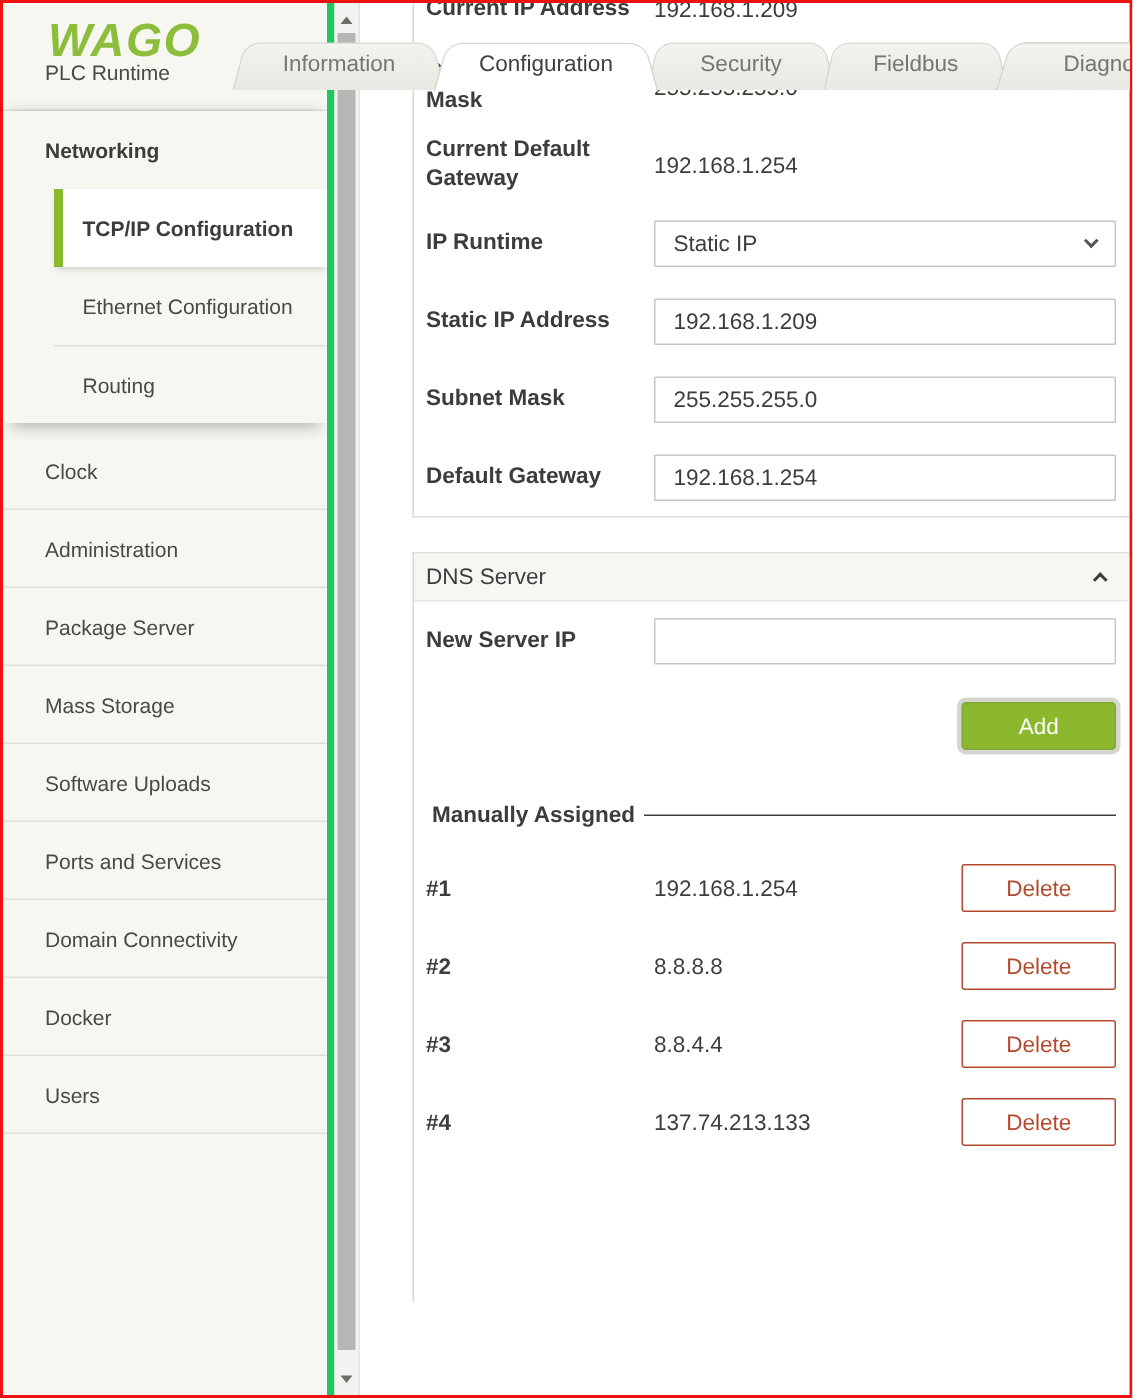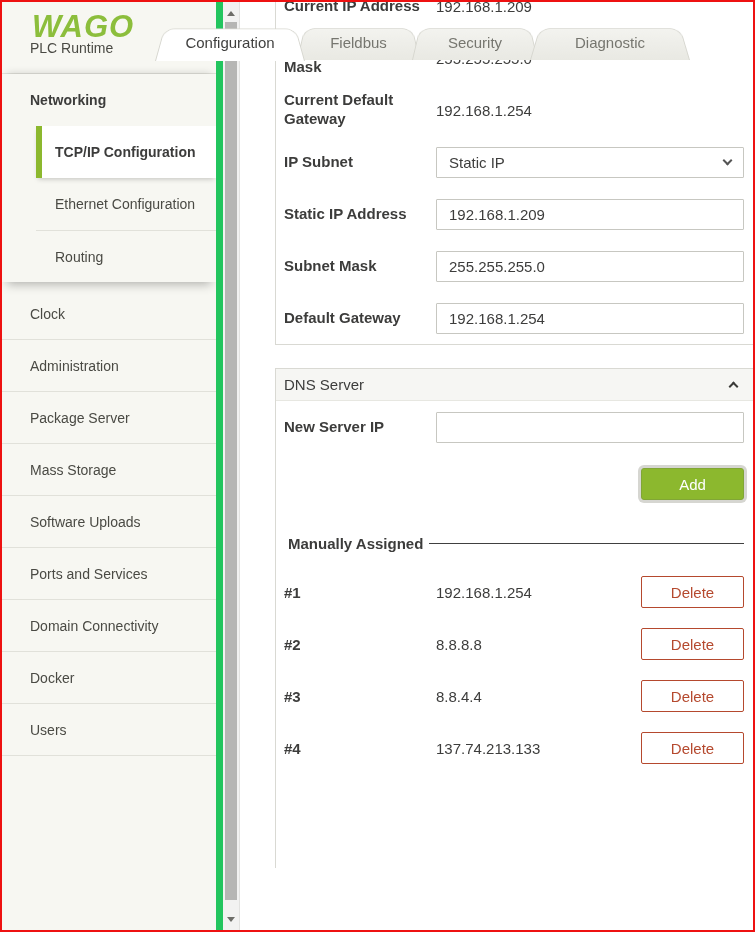--- a/index.html
+++ b/index.html
@@ -21,21 +21,21 @@
        background:linear-gradient(#f3f3ef,#e9e9e3);
        border:1px solid #d7d7d0;border-bottom:none;border-radius:12px 12px 0 0;
        transform:perspective(14px) rotateX(3deg);transform-origin:bottom;}
   .tab > span{position:relative;z-index:2;}
   .tab.active{color:#3f3f3e;z-index:3;}
   .tab.active::before{background:#fff;bottom:-1px;}
   .t-info{width:142px;}.t-conf{width:150px;}.t-field{width:123px;}.t-sec{width:126px;}.t-diag{width:160px;}
   
   .bodyrow{flex:1;display:flex;overflow:hidden;}
   
-  .sidebar{width:221px;flex:none;background:#f7f7f2;border-right:7px solid #22c55e;padding-top:20px;overflow:hidden;}
+  .sidebar{width:221px;flex:none;background:#f7f7f2;border-right:5px solid #22c55e;padding-top:20px;overflow:hidden;}
   .nav-item{height:52px;display:flex;align-items:center;padding-left:28px;font-size:14px;
             color:#4a4a44;border-bottom:1px solid #e1e1da;background:#f7f7f2;cursor:pointer;}
   .nav-group{position:relative;margin-bottom:6px;background:#f7f7f2;z-index:1;
              box-shadow:0 -5px 8px -5px rgba(0,0,0,0.18),0 7px 10px -5px rgba(0,0,0,0.30);}
   .nav-group .group-header{font-weight:bold;color:#3c3c3b;border-bottom:none;}
   .nav-sub{height:52px;display:flex;align-items:center;margin-left:34px;padding-left:19px;
            font-size:14px;color:#4a4a44;border-top:1px solid #e1e1da;cursor:pointer;}
   .nav-sub.active{background:#fff;border-top:none;border-left:6px solid #8CB82E;padding-left:13px;
            font-weight:bold;color:#3c3c3b;box-shadow:0 3px 5px -2px rgba(0,0,0,0.22);}
   .nav-sub.active + .nav-sub{border-top:none;}
@@ -79,28 +79,31 @@
   .btn-delete{background:#fff;border:1px solid #b5492e;color:#b5492e;}
 </style>
 </head>
 <body>
 
 <div class="frame">
 
   <div class="header">
     <div class="logo">WAGO</div>
     <div class="tabs">
+      <div class="tab t-info">
+          <span>Information</span>
+        </div>
       <div class="tab t-conf active">
           <span>Configuration</span>
         </div>
+      <div class="tab t-sec">
+          <span>Security</span>
+        </div>
       <div class="tab t-field">
           <span>Fieldbus</span>
-        </div>
-      <div class="tab t-sec">
-          <span>Security</span>
         </div>
       <div class="tab t-diag">
           <span>Diagnostic</span>
         </div>
     </div>
   </div>
 
   <div class="bodyrow">
 
     <div class="sidebar">
@@ -175,21 +178,21 @@
               <span class="static-value">255.255.255.0</span>
             </div>
         </div>
         <div class="form-row">
           <div class="form-label">Current Default Gateway</div>
           <div class="form-control">
               <span class="static-value">192.168.1.254</span>
             </div>
         </div>
         <div class="form-row">
-          <div class="form-label">IP Subnet</div>
+          <div class="form-label">IP Runtime</div>
           <div class="form-control">
             <div class="select">
               <span>Static IP</span>
               <span class="chev-down"></span>
             </div>
           </div>
         </div>
         <div class="form-row">
           <div class="form-label">Static IP Address</div>
           <div class="form-control">

